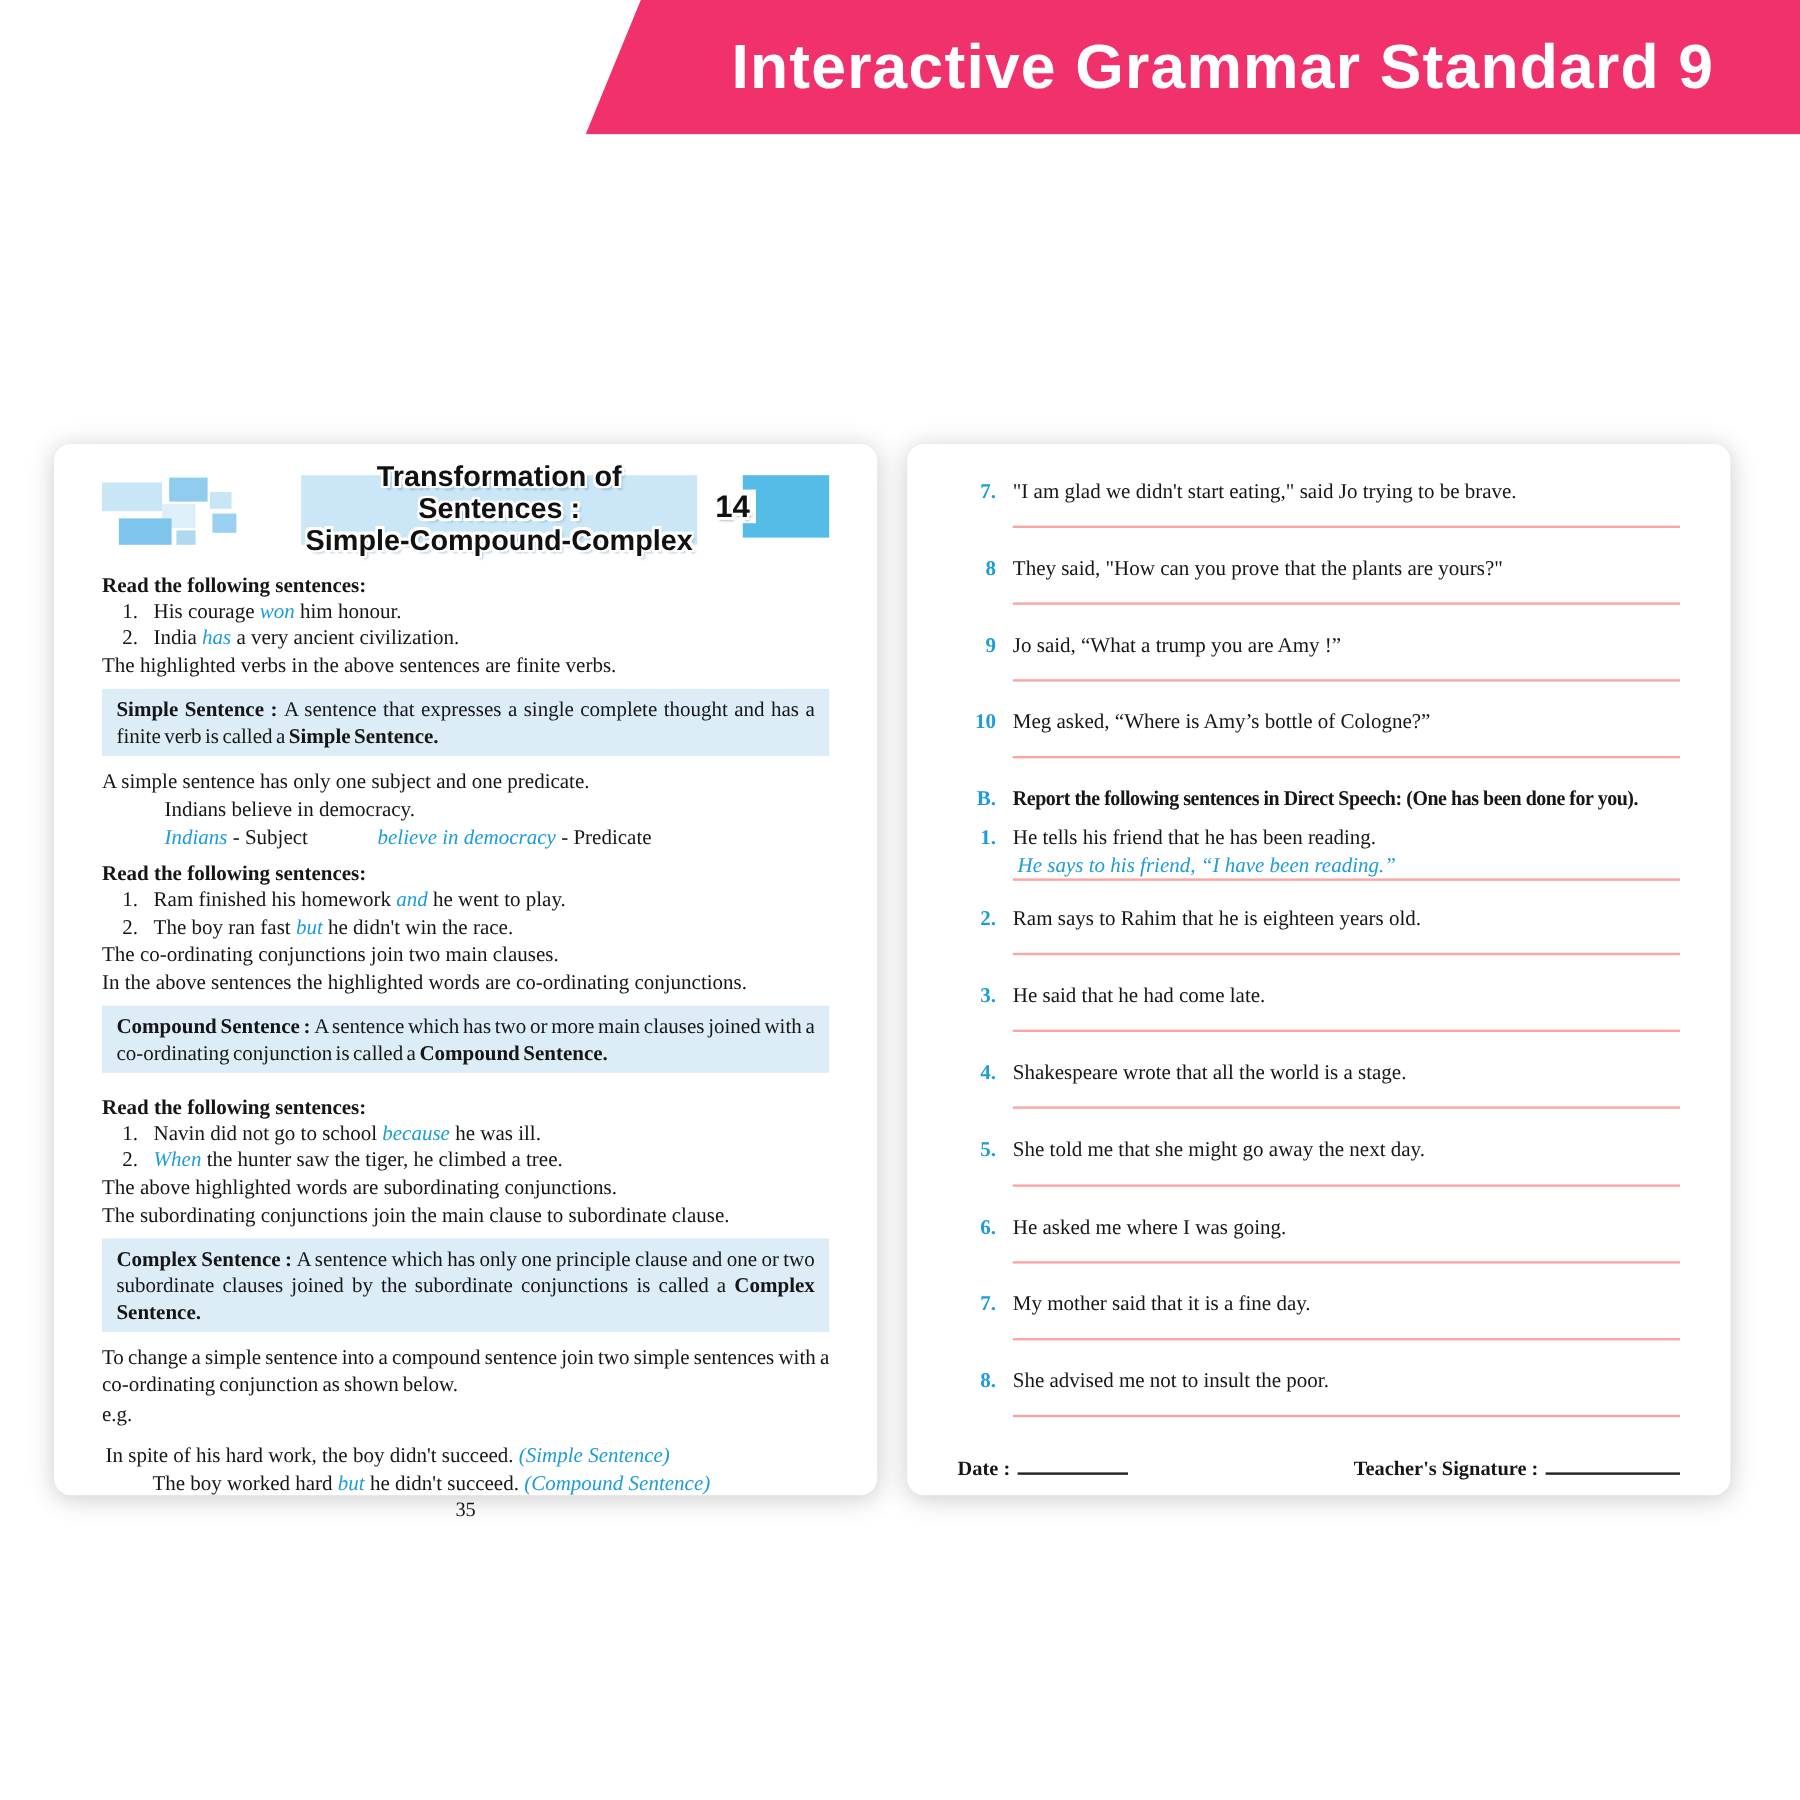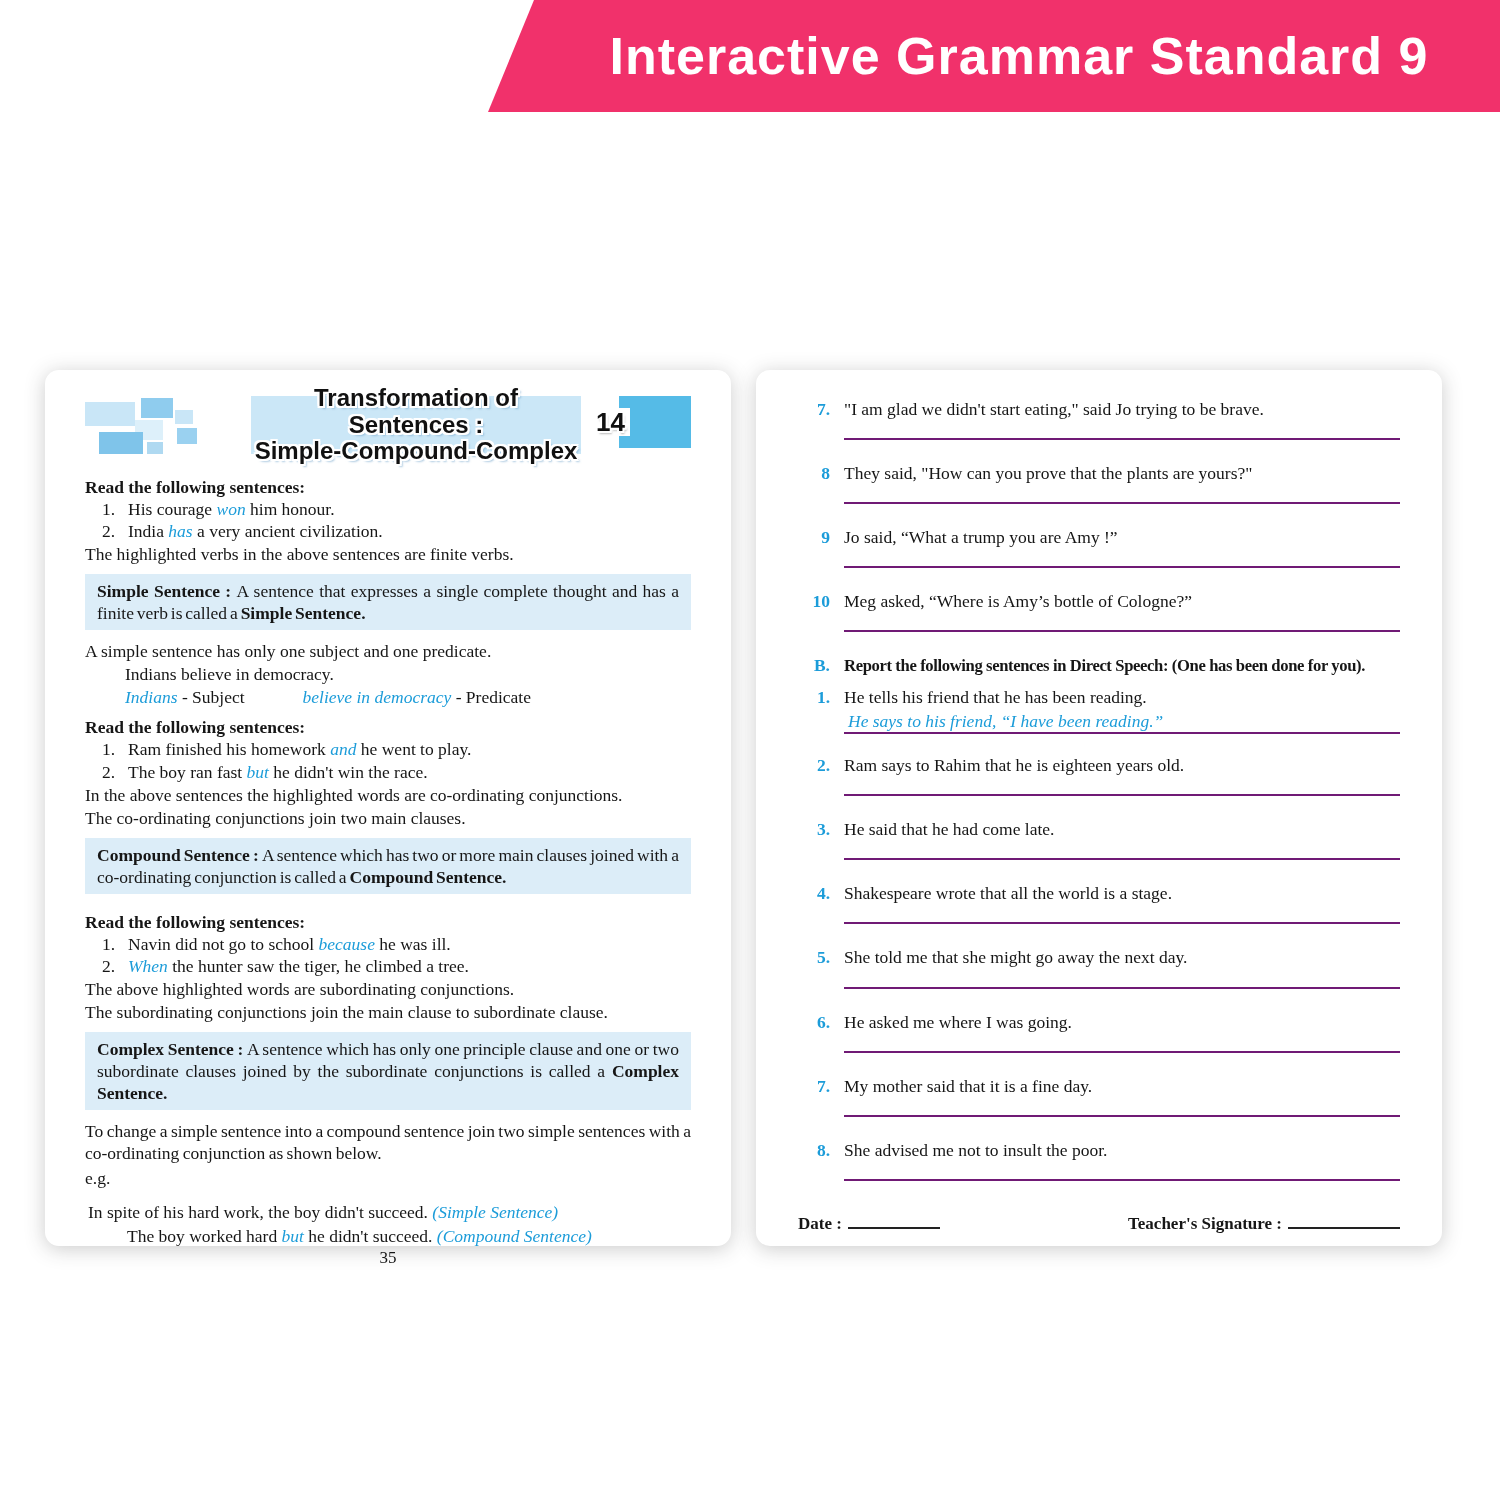--- a/index.html
+++ b/index.html
@@ -46,36 +46,36 @@
         text-shadow:-2px -2px 0 #fff,2px -2px 0 #fff,-2px 2px 0 #fff,2px 2px 0 #fff,2px 3px 2px rgba(120,120,120,.5);}
   .rule{height:7px;background:#3FA9DC;margin:3px 0 11px;}
 
   
   .h{font-weight:bold;margin-top:8px;}
   .li-row{display:flex;}
   .li-num{flex:0 0 30px;text-align:right;}
   .li-text{margin-left:13px;flex:1;}
   .para{margin-top:1px;}
   .just{text-align:justify;word-spacing:-1px;}
-  .ind{margin-left:40px;}
+  .ind{margin-left:52px;}
   .box{background:#DCEDF8;padding:6px 12px;margin:9px 0;text-align:justify;word-spacing:-1.5px;}
   .hl{color:#1C9CD9;font-style:italic;}
   .b{font-weight:bold;}
   .ml{margin-left:58px;}
   .eg-row{display:flex;margin-top:3px;flex-direction:column;}
   .eg-label{flex:0 0 34px;}
   .eg-text{margin-left:3px;flex:1;}
   .eg-ind{margin-left:42px;margin-top:2px;}
   .page-num{margin-top:auto;text-align:center;font-weight:normal;font-size:17px;padding-bottom:2px;}
 
   
   .q-row{display:flex;margin-top:2px;}
   .q-num{flex:0 0 34px;text-align:right;color:#1C9CD9;font-weight:bold;}
   .q-text{margin-left:14px;flex:1;}
-  .q-line{margin:18px 2px 20px 48px;border-bottom:2px solid #701a75;height:0;}
+  .q-line{margin:18px 2px 20px 48px;border-bottom:2px solid #fca5a5;height:0;}
   .q-line.ans-line{margin-top:2px;margin-bottom:18px;height:auto;}
   .q-ans{color:#1C9CD9;font-style:italic;padding-left:4px;}
   .qb-head{display:flex;font-weight:bold;margin:2px 0 8px;}
   .qb-head-text{margin-left:14px;white-space:nowrap;transform:scaleX(.95);
                 transform-origin:left;letter-spacing:-.4px;}
   .pfoot{display:flex;justify-content:space-between;margin:12px 2px 0;font-size:17px;}
   .pfoot .lbl{font-weight:bold;}
   .blank{display:inline-block;border-bottom:2px solid #222;height:13px;margin-left:6px;}
   .blank.date{width:92px;}
   .blank.sig{width:112px;}
@@ -129,22 +129,22 @@
 
   <div class="h">Read the following sentences:</div>
   <div class="li-row">
     <span class="li-num">1.</span>
     <span class="li-text"><span>Ram finished his homework </span><span class="hl">and</span><span> he went to play.</span></span>
   </div>
   <div class="li-row">
     <span class="li-num">2.</span>
     <span class="li-text"><span>The boy ran fast </span><span class="hl">but</span><span> he didn't win the race.</span></span>
   </div>
+  <div class="para">The co-ordinating conjunctions join two main clauses.</div>
   <div class="para">In the above sentences the highlighted words are co-ordinating conjunctions.</div>
-  <div class="para">The co-ordinating conjunctions join two main clauses.</div>
 
   <div class="box"><span class="b">Compound Sentence : </span><span>A sentence which has two or more main clauses joined with a co-ordinating conjunction is called a </span><span class="b">Compound Sentence.</span></div>
 
   <div class="h">Read the following sentences:</div>
   <div class="li-row">
     <span class="li-num">1.</span>
     <span class="li-text"><span>Navin did not go to school </span><span class="hl">because</span><span> he was ill.</span></span>
   </div>
   <div class="li-row">
     <span class="li-num">2.</span>

